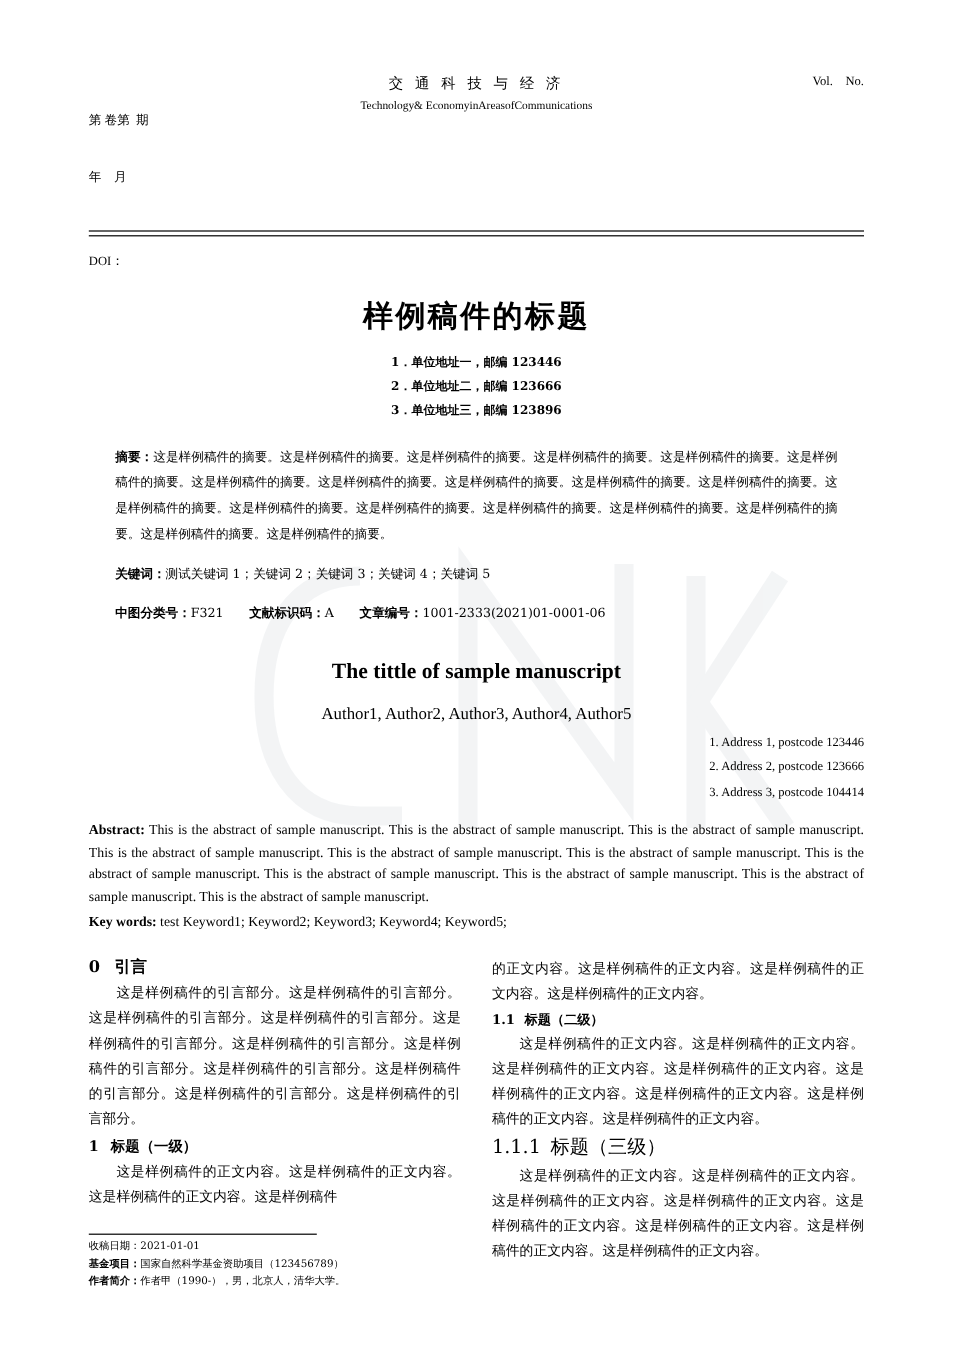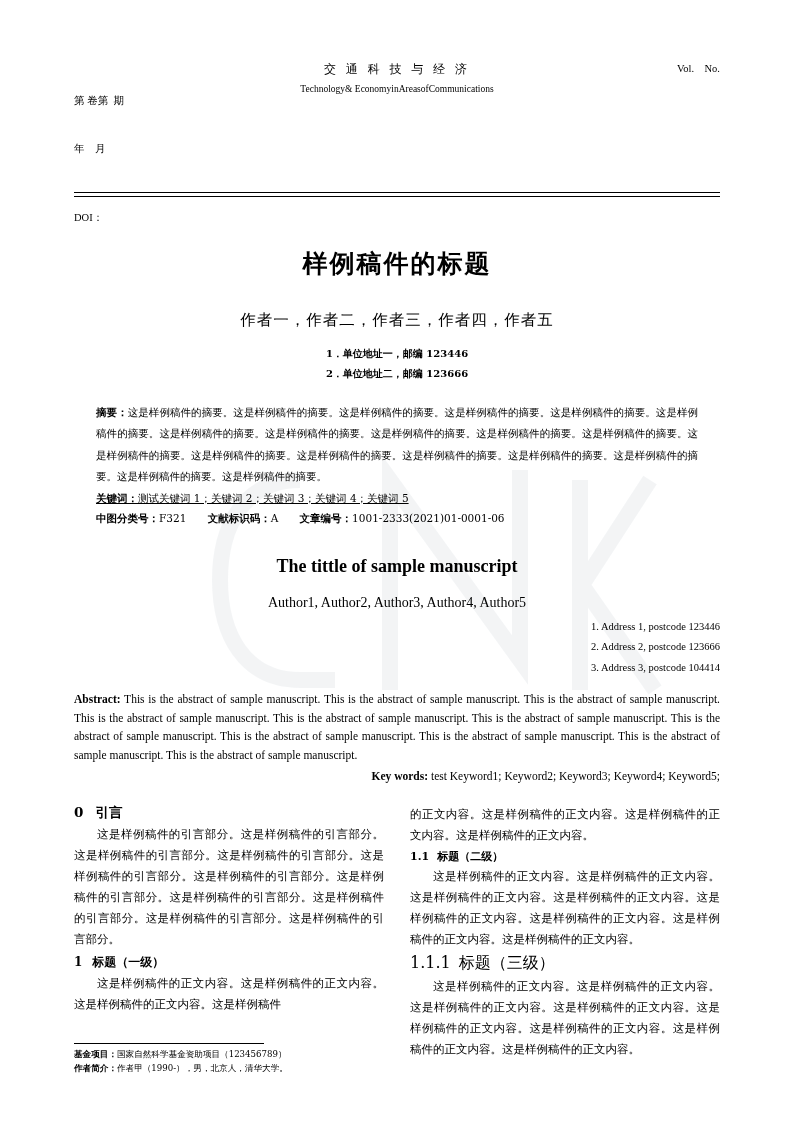--- a/index.html
+++ b/index.html
@@ -103,25 +103,24 @@
   
   .abs-cn {
     margin: 18px 22px 0 22px;
     font-size: 10.5px;
     line-height: 2.05;
     text-align: justify;
     font-family: "DejaVu Serif", serif;
   }
   .abs-cn .lbl { font-weight: bold; }
   .kw-cn {
-    margin: 0 22px;
+    margin: 12px 22px;
     font-size: 10.5px;
     line-height: 1.95;
     font-family: "DejaVu Serif", serif;
-    text-decoration: underline;
   }
   .kw-cn .lbl { font-weight: bold; }
   .clc-cn {
     margin: 0 22px;
     font-size: 10.5px;
     line-height: 1.95;
     font-family: "DejaVu Serif", serif;
   }
   .clc-cn .lbl { font-weight: bold; font-family: Liberation Serif, serif; }
   .clc-cn .seg { margin-right: 18px; }
@@ -147,21 +146,21 @@
   .abs-en {
     margin-top: 12px;
     font-size: 11.5px;
     line-height: 1.62;
     text-align: justify;
     text-align-last: left;
   }
   .abs-en .lbl { font-weight: bold; }
   .kw-en {
     margin-top: 5px;
-    text-align: right;
+    text-align: left;
     font-size: 11.5px;
   }
   .kw-en .lbl { font-weight: bold; }
 
   
   .body-cols {
     margin-top: 22px;
     display: flex;
     gap: 26px;
   }
@@ -244,24 +243,24 @@
       <div class="jt-cn">交 通 科 技 与 经 济</div>
       <div class="jt-en">Technology&amp; EconomyinAreasofCommunications</div>
     </div>
     <div class="runhead-right">Vol.    No.</div>
   </div>
   <div class="rule-double"></div>
 
   <div class="doi">DOI：</div>
 
   <div class="title-cn">样例稿件的标题</div>
-  <div class="authors-cn">作者一，作者二，作者三，作者四，作者五</div>
   <div class="affil-cn">
     <div>1．单位地址一，邮编 123446</div>
     <div>2．单位地址二，邮编 123666</div>
+    <div>3．单位地址三，邮编 123896</div>
   </div>
 
   <div class="abs-cn">
     <span class="lbl">摘要：</span><span>这是样例稿件的摘要。这是样例稿件的摘要。这是样例稿件的摘要。这是样例稿件的摘要。这是样例稿件的摘要。这是样例稿件的摘要。这是样例稿件的摘要。这是样例稿件的摘要。这是样例稿件的摘要。这是样例稿件的摘要。这是样例稿件的摘要。这是样例稿件的摘要。这是样例稿件的摘要。这是样例稿件的摘要。这是样例稿件的摘要。这是样例稿件的摘要。这是样例稿件的摘要。这是样例稿件的摘要。这是样例稿件的摘要。</span>
   </div>
 
   <div class="kw-cn">
     <span class="lbl">关键词：</span><span>测试关键词 1；关键词 2；关键词 3；关键词 4；关键词 5</span>
   </div>
 
@@ -308,15 +307,16 @@
         <span class="num">1.1.1</span><span>标题（三级）</span>
       </div>
       <p class="cn">这是样例稿件的正文内容。这是样例稿件的正文内容。这是样例稿件的正文内容。这是样例稿件的正文内容。这是样例稿件的正文内容。这是样例稿件的正文内容。这是样例稿件的正文内容。这是样例稿件的正文内容。</p>
     </div>
   </div>
 
 </div>
 
 <div class="footnotes">
   <div class="fn-rule"></div>
+  <div><span>收稿日期：</span><span>2021-01-01</span></div>
   <div><span class="lbl">基金项目：</span><span>国家自然科学基金资助项目（123456789）</span></div>
   <div><span class="lbl">作者简介：</span><span>作者甲（1990-），男，北京人，清华大学。</span></div>
 </div>
 
 </body></html>

